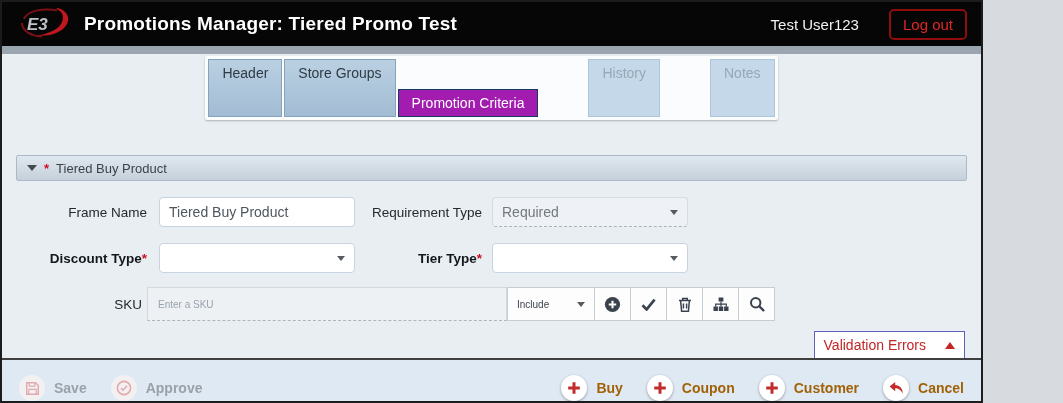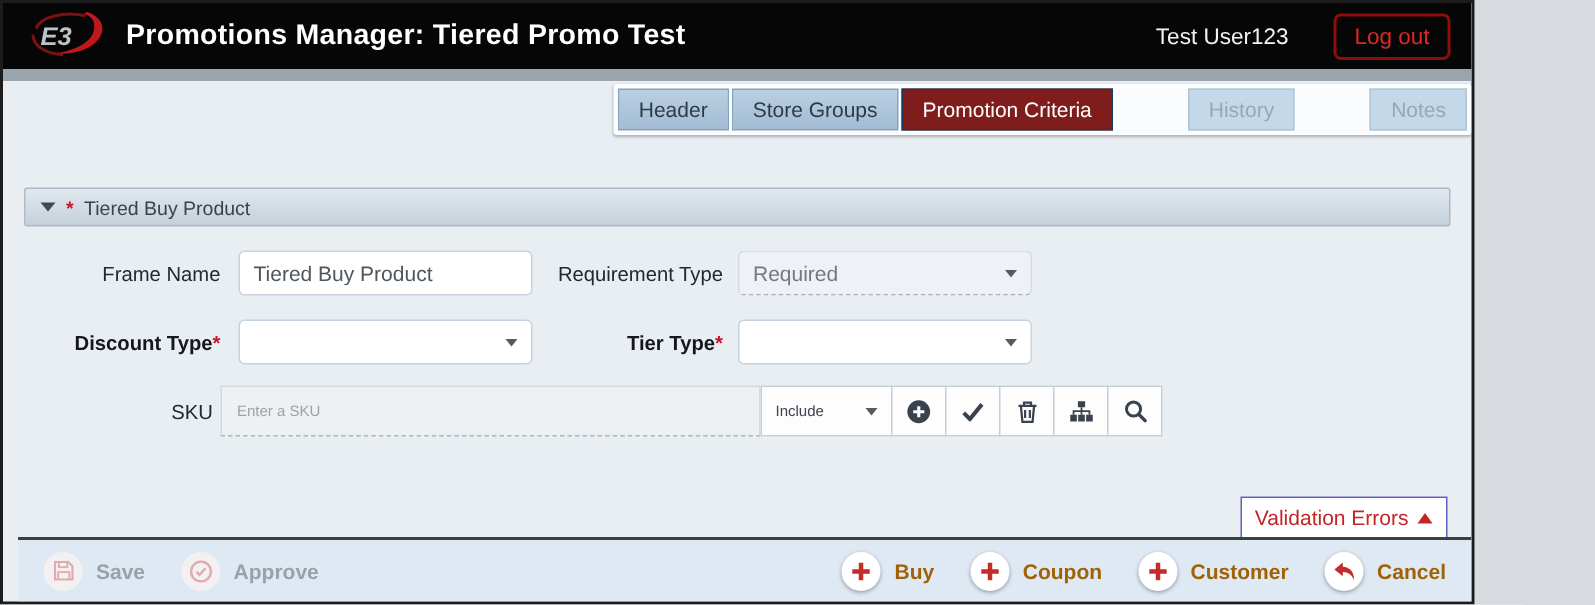--- a/index.html
+++ b/index.html
@@ -18,30 +18,30 @@
   .app-title { color:#ffffff; font-size:19px; font-weight:bold; margin-left:10px; letter-spacing:.2px; }
   .appbar .spacer { flex:1; }
   .username { color:#f2f2f2; font-size:15px; margin-right:30px; }
   .logout-btn {
     background:transparent; border:2px solid #8f0d0d; color:#e12626;
     font-size:15px; padding:5px 12px; border-radius:5px; font-family:inherit; cursor:pointer;
   }
   .gray-strip { height:8px; background:#9aa5af; }
 
   
-  .tabbar { display:flex; justify-content:flex-end; margin-top:2px; }
+  .tabbar { display:flex; justify-content:center; margin-top:2px; }
   .tabgroup {
     background:#fafcfd; padding:3px; display:flex; gap:2px;
     border-radius:2px; box-shadow:0 1px 2px rgba(0,0,0,.25);
   }
   .tab {
     font-size:14px; padding:5px 13px; cursor:pointer; white-space:nowrap;
     background:linear-gradient(#bad0e2,#a2bcd4); color:#2e3b47; border:1px solid #87a3bc;
   }
-  .tab.active { background:#7f1d1d; border-color:#143c60; color:#ffffff; }
+  .tab.active { background:#a21caf; border-color:#143c60; color:#ffffff;margin-top:30px; }
   .tab.disabled { background:#c4d8ea; border-color:#aec4d7; color:#97a7b5;margin-left:48px; }
 
   
   main { padding:0 14px; }
   .section-header {
     margin-top:35px; height:26px; display:flex; align-items:center; gap:7px;
     background:linear-gradient(#e0e8ef,#c5d0da); border:1px solid #adbac6; border-radius:2px;
     padding:0 10px; font-size:13px; color:#3c4248; cursor:pointer;
   }
   .caret-down { width:0; height:0; border-left:5px solid transparent; border-right:5px solid transparent; border-top:6px solid #43484e; }
@@ -82,26 +82,26 @@
     justify-content:space-between; padding:0 9px; font-size:10px; color:#3d454d; cursor:pointer;
   }
   .icon-btn {
     width:37px; background:#fdfdfe; border:1px solid #c6cdd3; margin-left:-1px;
     display:flex; align-items:center; justify-content:center; cursor:pointer;
   }
 
   
   .validation-btn {
     position:absolute; right:16px; bottom:42px; background:#ffffff; border:1px solid #5f5fc0;
-    color:#c22525; font-size:14px; padding:5px 9px; display:flex; align-items:center; gap:6px;
+    color:#c22525; font-size:14px; padding:5px 9px; display:flex; align-items:center; gap:19px;
     cursor:pointer; font-family:inherit;
   }
   footer {
     position:absolute; left:0; right:0; bottom:0; height:43px; background:#dfe9f4;
-    border-top:2px solid #3f3f3f; display:flex; align-items:center; padding:11px 17px;margin-left:10px;
+    border-top:2px solid #3f3f3f; display:flex; align-items:flex-end; padding:0 17px;
   }
   .fbtn { display:flex; align-items:center; gap:9px; font-size:14px; font-weight:bold; color:#a16207; cursor:pointer; }
   .fbtn.disabled { color:#9aa1a8; cursor:default; }
   .fbtn + .fbtn { margin-left:24px; }
   .fright { margin-left:auto; display:flex; align-items:center; }
   .circ { width:26px; height:26px; border-radius:50%; display:flex; align-items:center; justify-content:center; flex:none; }
   .circ.pale { background:#f2f0f1; }
   .circ.white { background:#ffffff; box-shadow:0 1px 3px rgba(0,0,0,.35); }
 </style>
 </head>

